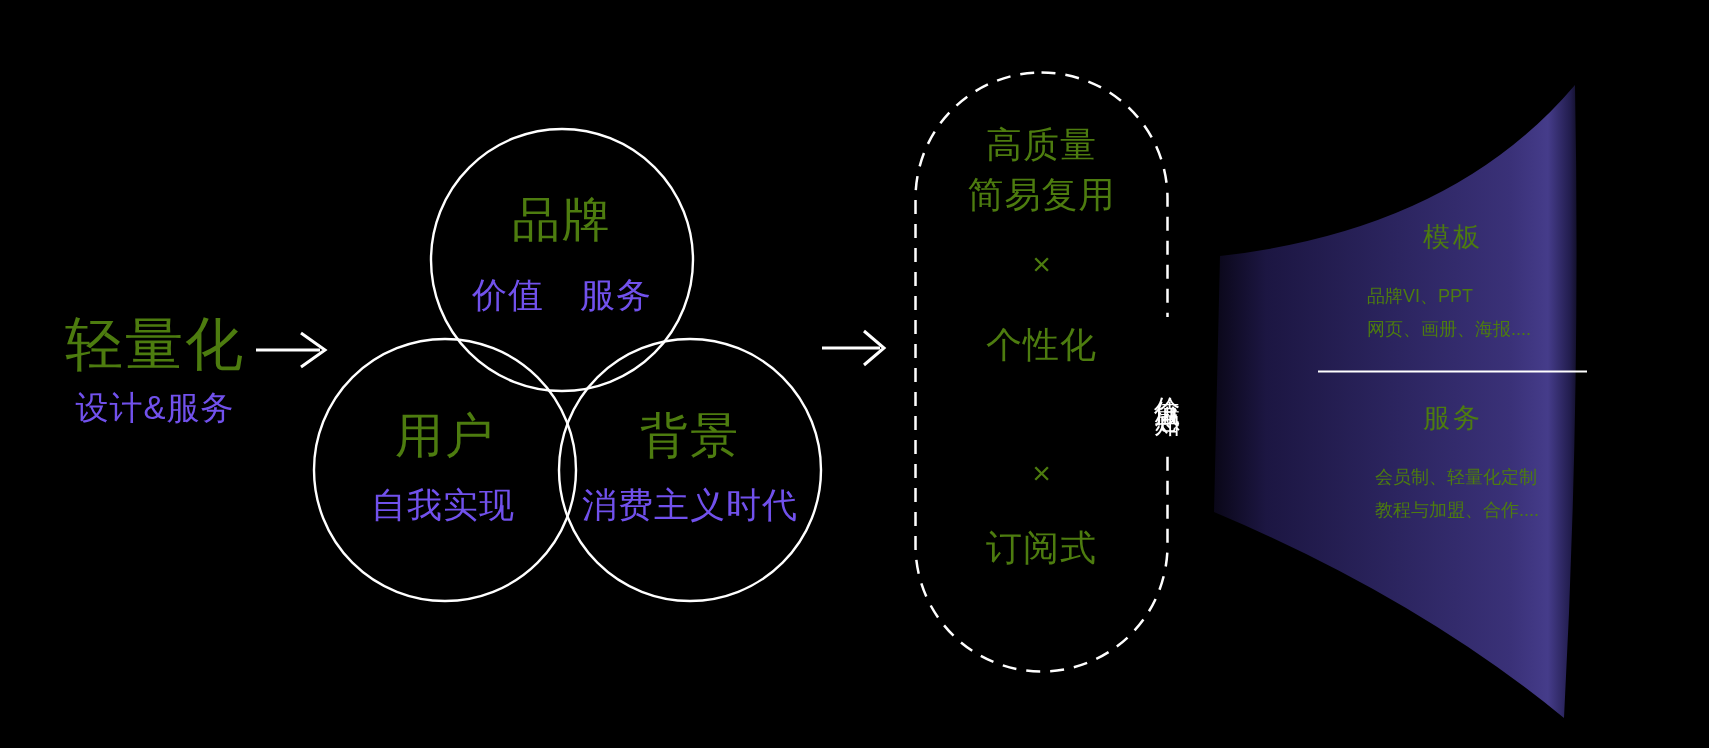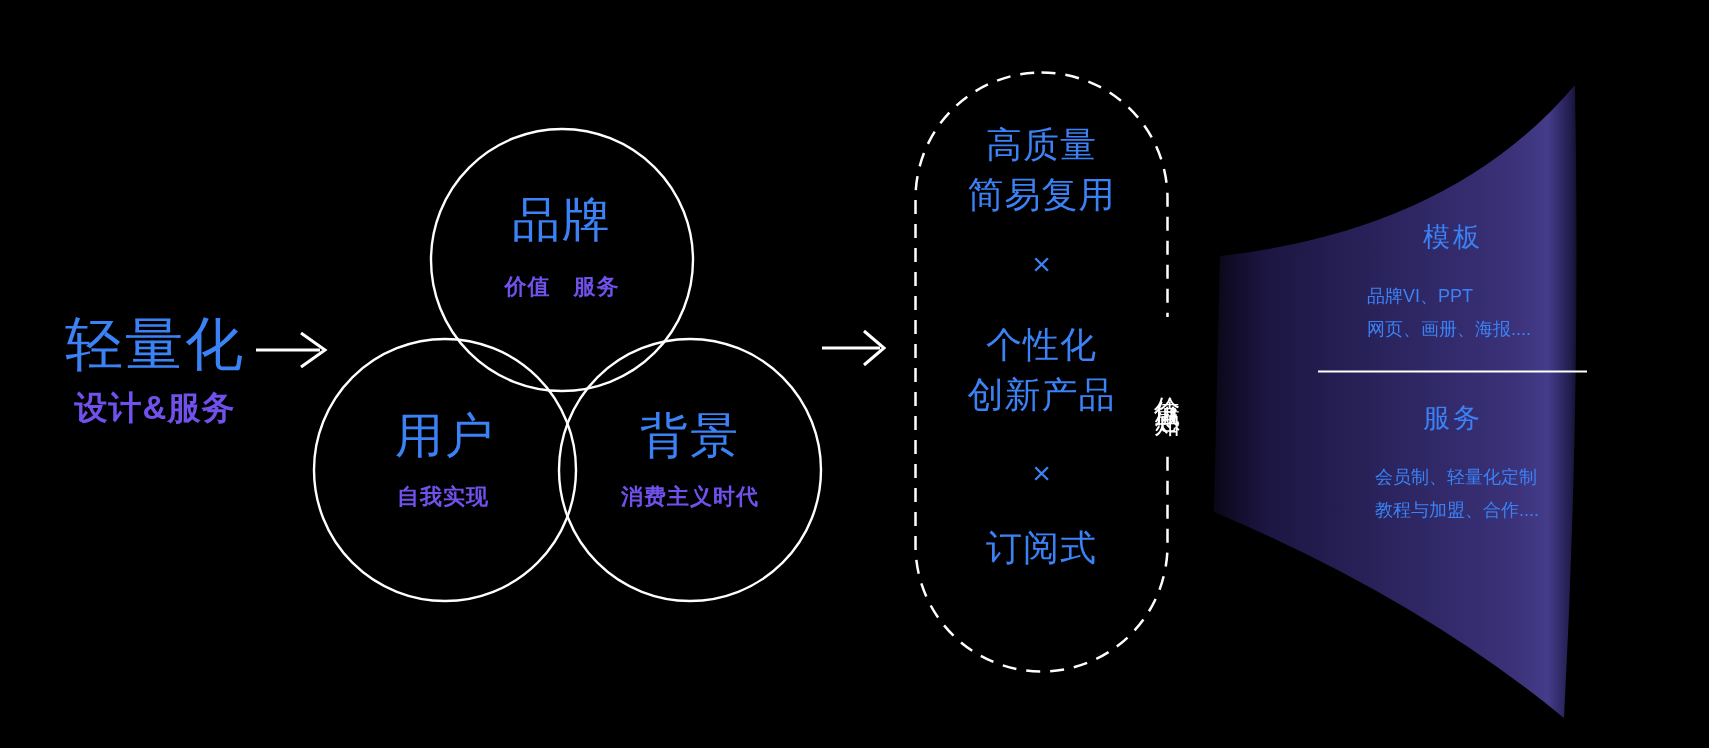--- a/index.html
+++ b/index.html
@@ -2,27 +2,27 @@
 <html><head>
 <meta charset="utf-8">
 <style>
   html,body{margin:0;padding:0;background:#000;}
   .stage{
     position:relative;width:1709px;height:748px;background:#000;overflow:hidden;
     font-family:"Liberation Sans",sans-serif;color:#fff;
   }
   .abs{position:absolute;}
   .ctr{text-align:center;}
-  .white{color:#3b82f6;}
+  .white{color:#4d7c0f;}
   .accent{color:#7151ec;}
   .pre{white-space:pre;}
   .left-title{font-size:58px;font-weight:400;letter-spacing:2px;}
   .left-sub{font-size:33px;font-weight:500;letter-spacing:1px;}
   .circle-title{font-size:48px;font-weight:400;letter-spacing:2px;}
-  .circle-sub{font-size:22px;font-weight:700;letter-spacing:1px;}
+  .circle-sub{font-size:35px;font-weight:400;letter-spacing:1px;}
   .pill-line{font-size:36px;line-height:50px;font-weight:400;letter-spacing:1px;}
   .pill-op{font-size:32px;line-height:36px;font-weight:300;}
   .side-label-box{
     width:38px;height:138px;background:#000;display:flex;align-items:center;justify-content:center;
   }
   .side-label{
     writing-mode:vertical-rl;text-orientation:upright;font-size:26px;letter-spacing:5px;color:#fff;
   }
   .panel-title{font-size:27px;font-weight:400;letter-spacing:3px;}
   .panel-body{font-size:18px;line-height:33px;font-weight:400;letter-spacing:0px;}
@@ -61,41 +61,40 @@
       <line x1="822" y1="348" x2="880" y2="348"></line>
       <polyline points="864,331 884,348 864,365"></polyline>
     </g>
 
     <rect x="915.5" y="72.5" width="252" height="599" rx="126" ry="126" fill="none" stroke="#ffffff" stroke-width="2.5" stroke-dasharray="14 10"></rect>
 
     <line x1="1318" y1="371.5" x2="1587" y2="371.5" stroke="#ffffff" stroke-width="2"></line>
   </svg>
 
   <div class="abs ctr left-title white" style="left:40px;top:306px;width:230px;">轻量化</div>
-  <div class="abs ctr left-sub accent" style="left:40px;top:386px;width:230px;font-weight:bold;">设计&amp;服务</div>
+  <div class="abs ctr left-sub accent" style="left:40px;top:386px;width:230px;">设计&amp;服务</div>
 
   <div class="abs ctr circle-title white" style="left:462px;top:188px;width:200px;">品牌</div>
   <div class="abs ctr circle-sub accent pre" style="left:437px;top:272px;width:250px;">价值　服务</div>
 
   <div class="abs ctr circle-title white" style="left:345px;top:404px;width:200px;">用户</div>
   <div class="abs ctr circle-sub accent" style="left:343px;top:482px;width:200px;">自我实现</div>
 
   <div class="abs ctr circle-title white" style="left:590px;top:404px;width:200px;">背景</div>
   <div class="abs ctr circle-sub accent" style="left:565px;top:482px;width:250px;text-align:center;">消费主义时代</div>
 
   <div class="abs ctr pill-line white" style="left:915px;top:120px;width:253px;">
     <div>高质量</div>
     <div>简易复用</div>
   </div>
 
   <div class="abs ctr pill-op white" style="left:915px;top:246px;width:253px;">×</div>
 
   <div class="abs ctr pill-line white" style="left:915px;top:320px;width:253px;">
     <div>个性化</div>
-    <div>创新产品</div>
   </div>
 
   <div class="abs ctr pill-op white" style="left:915px;top:455px;width:253px;">×</div>
 
   <div class="abs ctr pill-line white" style="left:915px;top:523px;width:253px;">
     <div>订阅式</div>
   </div>
 
   <div class="abs side-label-box" style="left:1149px;top:317px;">
     <span class="side-label">价值感知</span>

